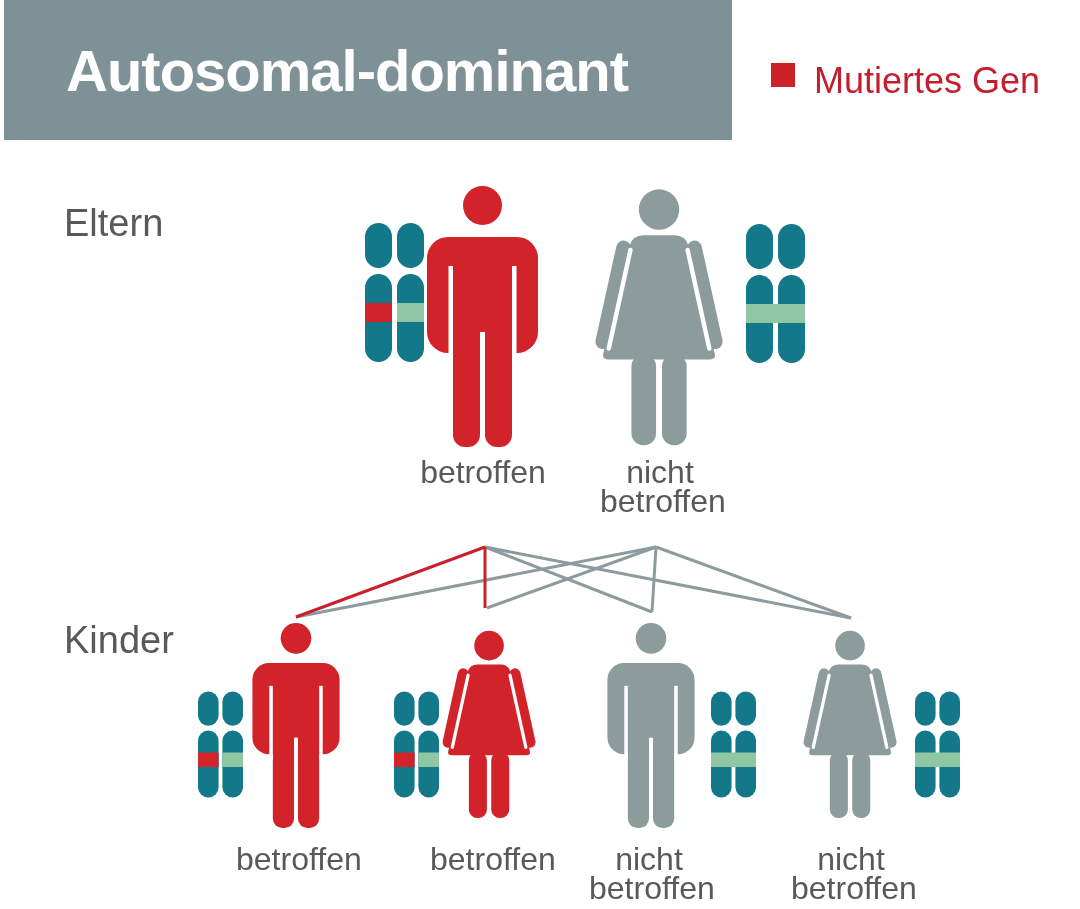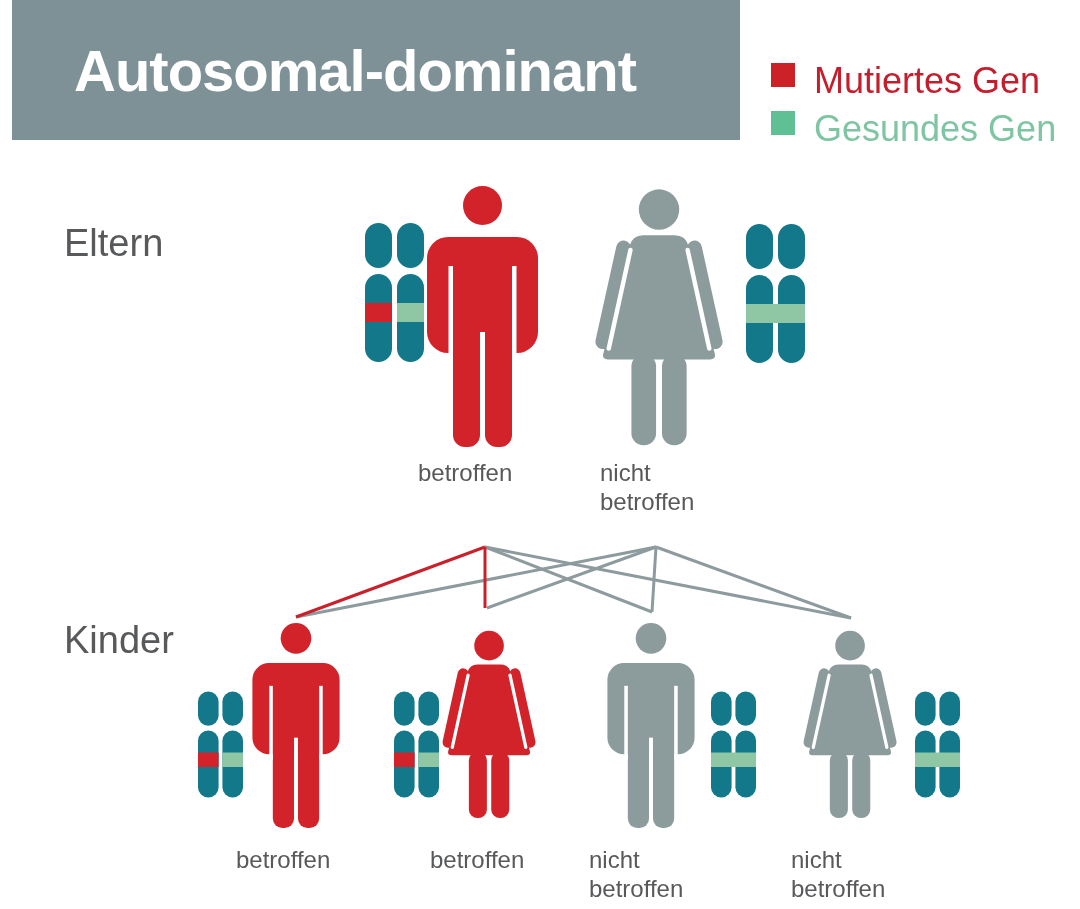--- a/index.html
+++ b/index.html
@@ -9,21 +9,21 @@
     --legend-red-text:#C41E2D; --legend-green-text:#7FC5A3;
     --legend-red-swatch:#CC2127; --legend-green-swatch:#5FBF95;
     --label-gray:#58595B; --line-gray:#8E9B9E; --line-red:#C9202B;
   }
   html,body{margin:0;padding:0;background:#fff;}
   .canvas{
     position:relative;width:1080px;height:909px;background:#fff;overflow:hidden;
     font-family:"Liberation Sans",sans-serif;
   }
   .header-band{
-    position:absolute;left:12px;top:0;width:728px;height:140px;
+    position:absolute;left:4px;top:0;width:728px;height:140px;
     background:var(--header-bg);display:flex;align-items:center;
   }
   .page-title{
     color:var(--title-text);font-size:58px;font-weight:bold;
     padding-left:62px;letter-spacing:-1px;white-space:nowrap;
   }
   .legend{position:absolute;left:771px;top:63px;}
   .legend-item{display:flex;align-items:flex-start;height:24px;margin-bottom:24px;}
   .swatch{width:24px;height:24px;flex:0 0 24px;}
   .swatch.red{background:var(--legend-red-swatch);}
@@ -35,48 +35,44 @@
     position:absolute;color:var(--label-gray);font-size:38px;line-height:38px;white-space:nowrap;
   }
   .figure{position:absolute;display:block;}
   .figure.red{color:var(--affected-red);}
   .figure.gray{color:var(--unaffected-gray);}
   .chromo{position:absolute;display:block;}
   .chromo .teal{fill:var(--chromosome-teal);}
   .band-red{fill:var(--affected-red);}
   .band-green{fill:var(--gene-green);}
   .status{
-    position:absolute;color:var(--label-gray);font-size:24px;line-height:29px;
-    text-align:left;white-space:nowrap;
+    position:absolute;color:var(--label-gray);font-size:32px;line-height:29px;
+    text-align:center;white-space:nowrap;
   }
   .lines-overlay{position:absolute;left:0;top:0;width:1080px;height:909px;pointer-events:none;}
   .lines-overlay .g{stroke:var(--line-gray);stroke-width:3;fill:none;}
   .lines-overlay .r{stroke:var(--line-red);stroke-width:3;fill:none;}
 </style>
 </head>
 <body>
 
 <div class="canvas">
 
   <div class="header-band">
     <div class="page-title">Autosomal-dominant</div>
   </div>
 
   <div class="legend">
     <div class="legend-item">
       <span class="swatch red"></span>
       <span class="legend-label red">Mutiertes Gen</span>
     </div>
-    <div class="legend-item">
-      <span class="swatch green"></span>
-      <span class="legend-label green">Gesundes Gen</span>
-    </div>
-  </div>
-
-  <div class="section-label" style="left:64px;top:224px;">Eltern</div>
+  </div>
+
+  <div class="section-label" style="left:64px;top:204px;">Eltern</div>
   <div class="section-label" style="left:64px;top:621px;">Kinder</div>
 
   <svg class="lines-overlay" viewBox="0 0 1080 909">
     <line class="g" x1="656" y1="547" x2="296" y2="617"></line>
     <line class="g" x1="656" y1="547" x2="487" y2="608"></line>
     <line class="g" x1="656" y1="547" x2="652" y2="612"></line>
     <line class="g" x1="656" y1="547" x2="851" y2="618"></line>
     <line class="g" x1="485" y1="547" x2="652" y2="612"></line>
     <line class="g" x1="485" y1="547" x2="851" y2="618"></line>
     <line class="r" x1="485" y1="547" x2="296" y2="617"></line>

